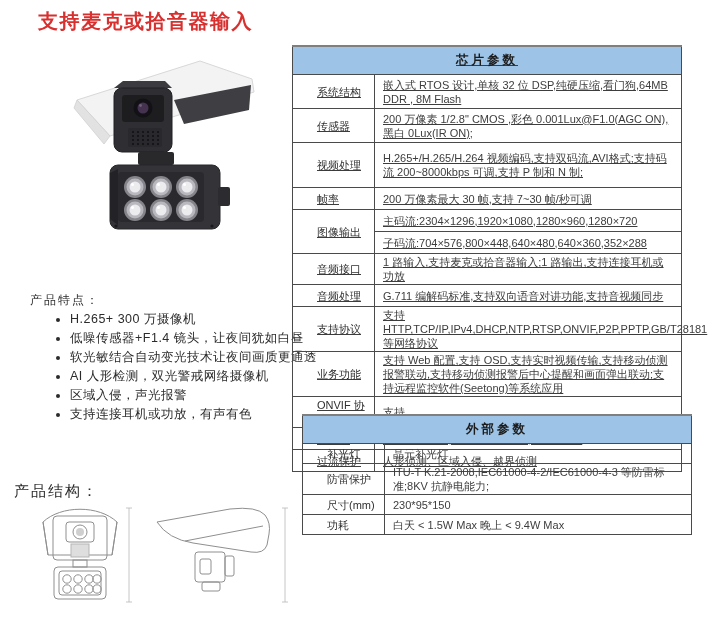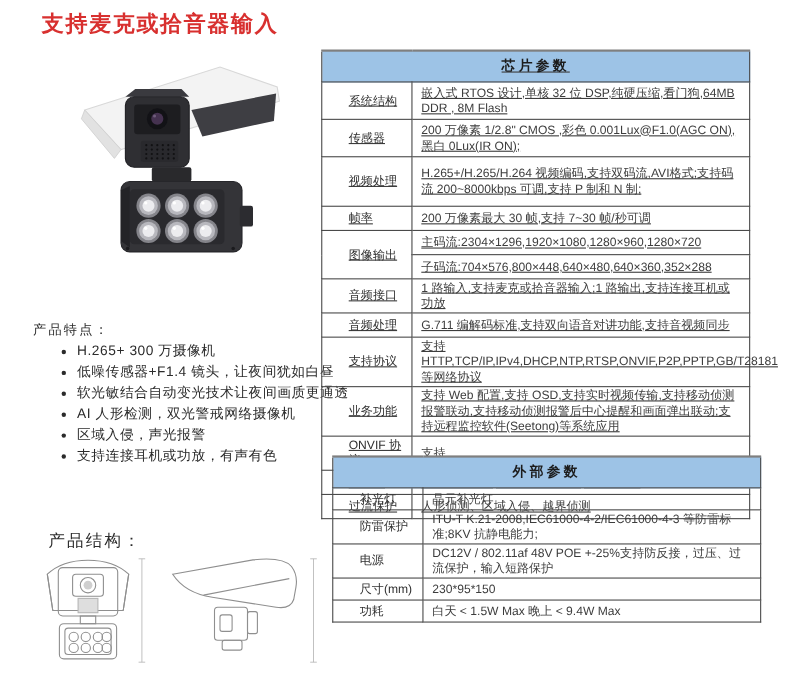--- a/index.html
+++ b/index.html
@@ -4,21 +4,21 @@
 <style>
   html,body{margin:0;padding:0;background:#fff;}
   .canvas{position:relative;width:717px;height:617px;background:#fff;overflow:hidden;
           font-family:"Liberation Sans",sans-serif;}
   .page-title{position:absolute;left:38px;top:8px;font-size:20px;font-weight:bold;
               color:#d8302f;letter-spacing:1.5px;}
   .photo{position:absolute;left:52px;top:48px;}
   .features-heading{position:absolute;left:30px;top:292px;font-size:12px;color:#2b2b2b;letter-spacing:2px;}
   .features-list{position:absolute;left:42px;top:300px;margin:12px;padding-left:16px;width:270px;}
   .features-list li{font-size:12.5px;color:#2b2b2b;margin-bottom:5px;letter-spacing:.5px;line-height:14px;}
-  .structure-heading{position:absolute;left:44px;top:482px;font-size:15px;color:#2b2b2b;letter-spacing:2px;}
+  .structure-heading{position:absolute;left:14px;top:482px;font-size:15px;color:#2b2b2b;letter-spacing:2px;}
   .drawings{position:absolute;left:35px;top:500px;}
 
   table.spec{position:absolute;border-collapse:collapse;width:390px;table-layout:fixed;
              font-size:11px;color:#3d3d3d;}
   table.spec th{background:#9dc3e6;border:1px solid #4a4a4a;border-top:2px solid #7f7f7f;
                 font-size:12.5px;font-weight:bold;color:#1c1c1c;letter-spacing:3px;height:25px;}
   table.spec td{border:1px solid #4a4a4a;padding:1px 8px;line-height:14px;vertical-align:middle;}
   table.spec td.lbl{padding-left:24px;color:#303030;}
   #table-chip{left:292px;top:45px;text-decoration:underline;}
   #table-ext{left:302px;top:414px;}
@@ -258,24 +258,20 @@
     <tbody>
       <tr>
         <td class="lbl">补光灯</td>
         <td>晶元补光灯</td>
       </tr>
       <tr>
         <td class="lbl">防雷保护</td>
         <td>ITU-T K.21-2008,IEC61000-4-2/IEC61000-4-3 等防雷标准;8KV 抗静电能力;</td>
       </tr>
       <tr>
-        <td class="lbl">电源</td>
-        <td>DC12V / 802.11af 48V POE +-25%支持防反接，过压、过流保护，输入短路保护</td>
-      </tr>
-      <tr>
         <td class="lbl">尺寸(mm)</td>
         <td>230*95*150</td>
       </tr>
       <tr>
         <td class="lbl">功耗</td>
         <td>白天 &lt; 1.5W Max 晚上 &lt; 9.4W Max</td>
       </tr>
 
     </tbody>
   </table>

